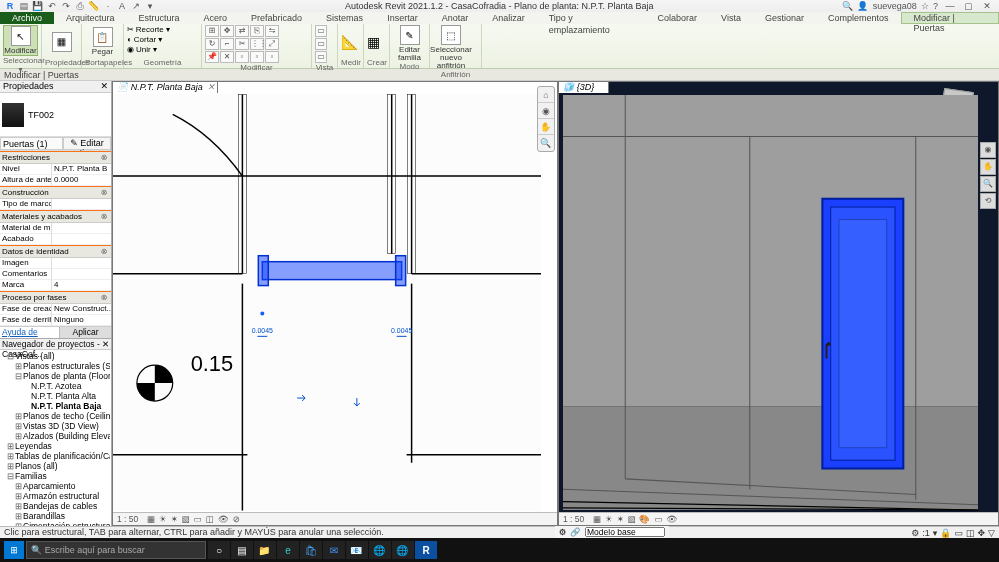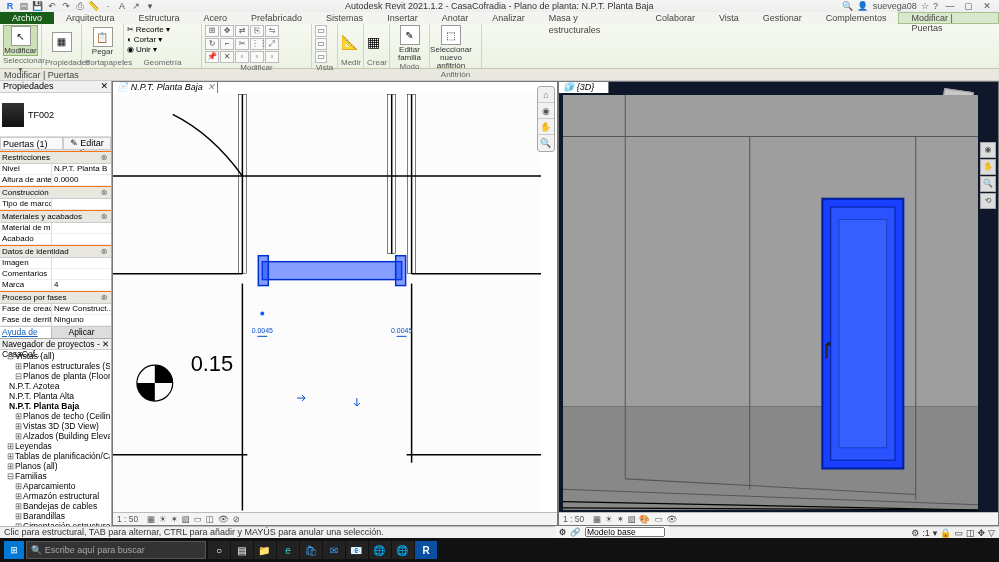--- a/index.html
+++ b/index.html
@@ -47,28 +47,28 @@
 .filter-row .lbl { flex: 1; padding: 1px 2px; background: #fafafa; border: 1px solid #ccc; }
 .filter-row .btn { width: 48px; border: 1px solid #ccc; text-align: center; background: #f5f5f5; }
 .propgrid { flex: none; font-size: 8px; }
 .propgrid .grp { background: #e8e8e0; padding: 1px 2px; border-top: 1px solid #f97316; border-bottom: 1px solid #ccc; display: flex; }
 .propgrid .grp .expand { margin-left: auto; width: 10px; text-align: center; color: #666; }
 .propgrid .row { display: flex; height: 11px; }
 .propgrid .row .k { width: 52px; padding: 0 2px; border-right: 1px solid #ddd; border-bottom: 1px solid #eee; overflow: hidden; white-space: nowrap; }
 .propgrid .row .v { flex: 1; padding: 0 2px; border-bottom: 1px solid #eee; overflow: hidden; white-space: nowrap; }
 .applyrow { height: 12px; display: flex; font-size: 8.5px; border-top: 1px solid #ccc; }
 .applyrow .help { flex: 1; padding: 0 2px; color: #1060c0; text-decoration: underline; }
-.applyrow .apply { width: 60px; background: #ddd; text-align: center; border-left: 1px solid #bbb; }
+.applyrow .apply { width: 52px; background: #ddd; text-align: center; border-left: 1px solid #bbb; }
 
 .browser-header { height: 12px; background: #f0f0f0; border-top: 1px solid #aaa; border-bottom: 1px solid #ccc; font-size: 8.5px; padding: 0 2px; display: flex; justify-content: space-between; }
 .tree { flex: 1; overflow: hidden; font-size: 8.5px; padding: 1px; }
 .tree .node { white-space: nowrap; overflow: hidden; line-height: 10px; }
 .tree .d1 { padding-left: 6px; }
 .tree .d2 { padding-left: 14px; }
-.tree .d3 { }
+.tree .d3 { padding-left: 22px; }
 .tree .bold { font-weight: bold; }
 .tree .exp { display: inline-block; width: 8px; color: #666; }
 
 
 .viewports { flex: 1; display: flex; }
 .vp { position: relative; border: 1px solid #777; }
 .vp .tab { position: absolute; top: -1px; left: -1px; height: 12px; background: #fff; border: 1px solid #777; border-bottom: none; font-size: 9px; padding: 0 14px 0 4px; z-index: 2; font-style: italic; }
 .vp .tab .x { position: absolute; right: 2px; top: 0; color: #888; }
 .vp-plan { width: 446px; background: #fff; }
 .vp-3d { flex: 1; background: #0f172a; }
@@ -139,21 +139,21 @@
 <div class="menustrip">
   <span class="archivo">Archivo</span>
   <span>Arquitectura</span>
   <span>Estructura</span>
   <span>Acero</span>
   <span>Prefabricado</span>
   <span>Sistemas</span>
   <span>Insertar</span>
   <span>Anotar</span>
   <span>Analizar</span>
-  <span>Masa y estructurales</span>
+  <span>Tipo y emplazamiento</span>
   <span>Colaborar</span>
   <span>Vista</span>
   <span>Gestionar</span>
   <span>Complementos</span>
   <span class="active">Modificar | Puertas</span>
 </div>
 
 <div class="ribbon">
   <div class="panel" style="width:42px">
     <div class="body">

